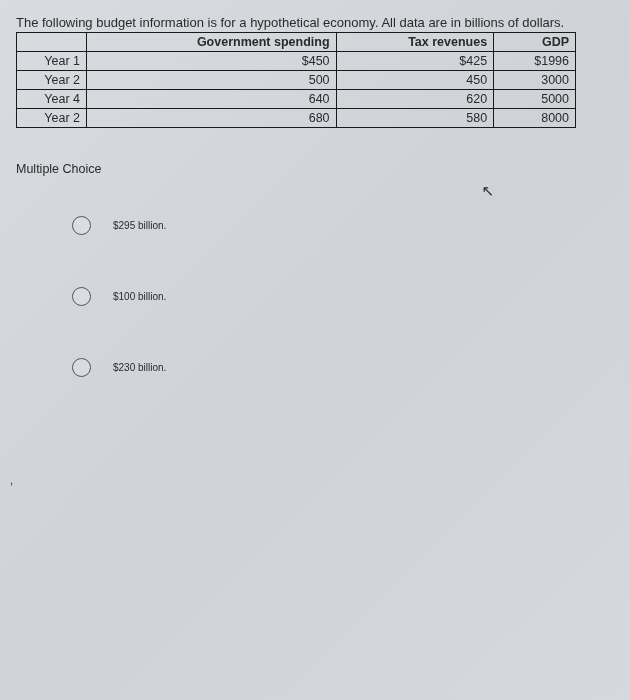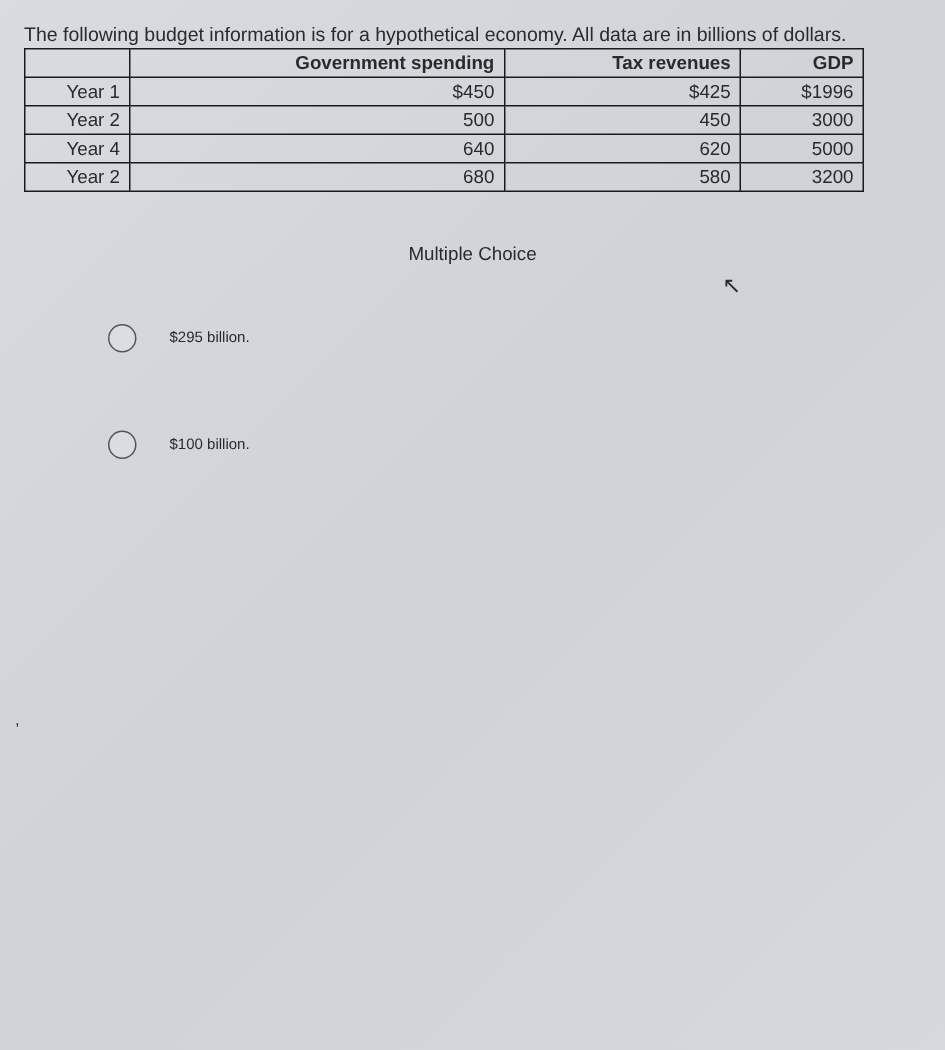--- a/index.html
+++ b/index.html
@@ -46,21 +46,20 @@
   }
   .cursor {
     position: absolute;
     right: 120px;
     top: 18px;
     font-size: 15px;
   }
   .mc-label {
     font-size: 12.5px;
     margin-bottom: 40px;
-    text-align: center;
   }
   .options { margin-left: 56px; }
   .option {
     display: flex;
     align-items: center;
     margin-bottom: 52px;
   }
   .radio {
     width: 19px;
     height: 19px;
@@ -107,35 +106,39 @@
   <tr>
     <td class="rowlabel">Year 4</td>
     <td class="numcell">640</td>
     <td class="numcell">620</td>
     <td class="numcell">5000</td>
   </tr>
   <tr>
     <td class="rowlabel">Year 2</td>
     <td class="numcell">680</td>
     <td class="numcell">580</td>
-    <td class="numcell">3200</td>
+    <td class="numcell">8000</td>
   </tr>
 </tbody>
   </table>
 
 <div class="question">
   <span class="cursor">↖</span>
 </div>
 
 <div class="mc-label">Multiple Choice</div>
 
 <div class="options">
   <div class="option">
     <div class="radio"></div>
     <div class="opt-text">$295 billion.</div>
   </div>
   <div class="option">
     <div class="radio"></div>
     <div class="opt-text">$100 billion.</div>
   </div>
+  <div class="option">
+    <div class="radio"></div>
+    <div class="opt-text">$230 billion.</div>
+  </div>
 </div>
 
 <div class="tick">,</div>
 
 </body></html>

